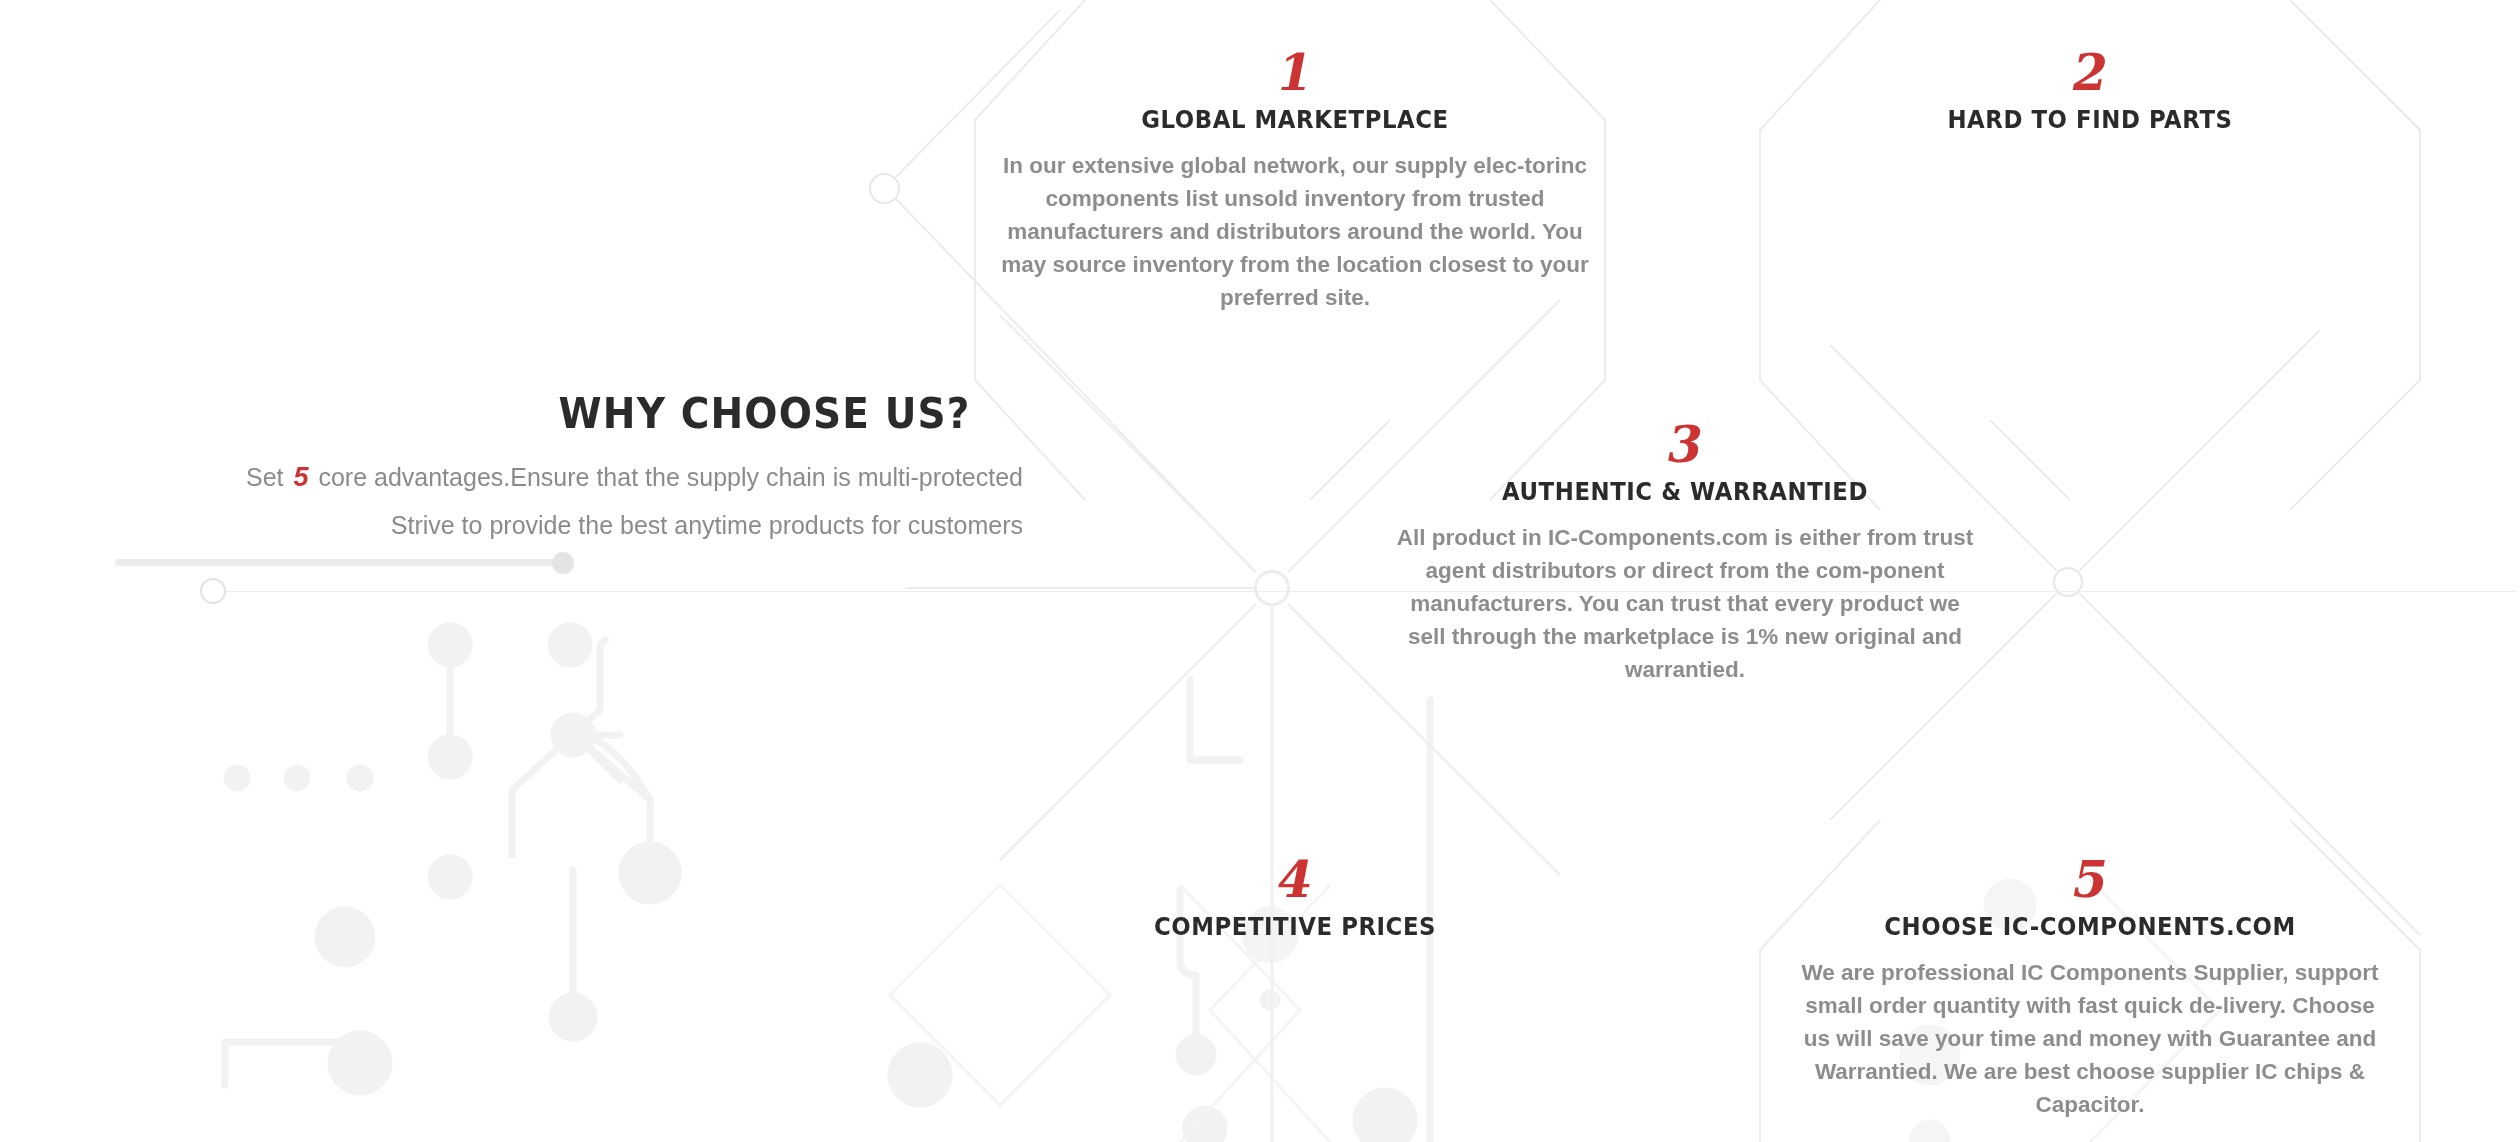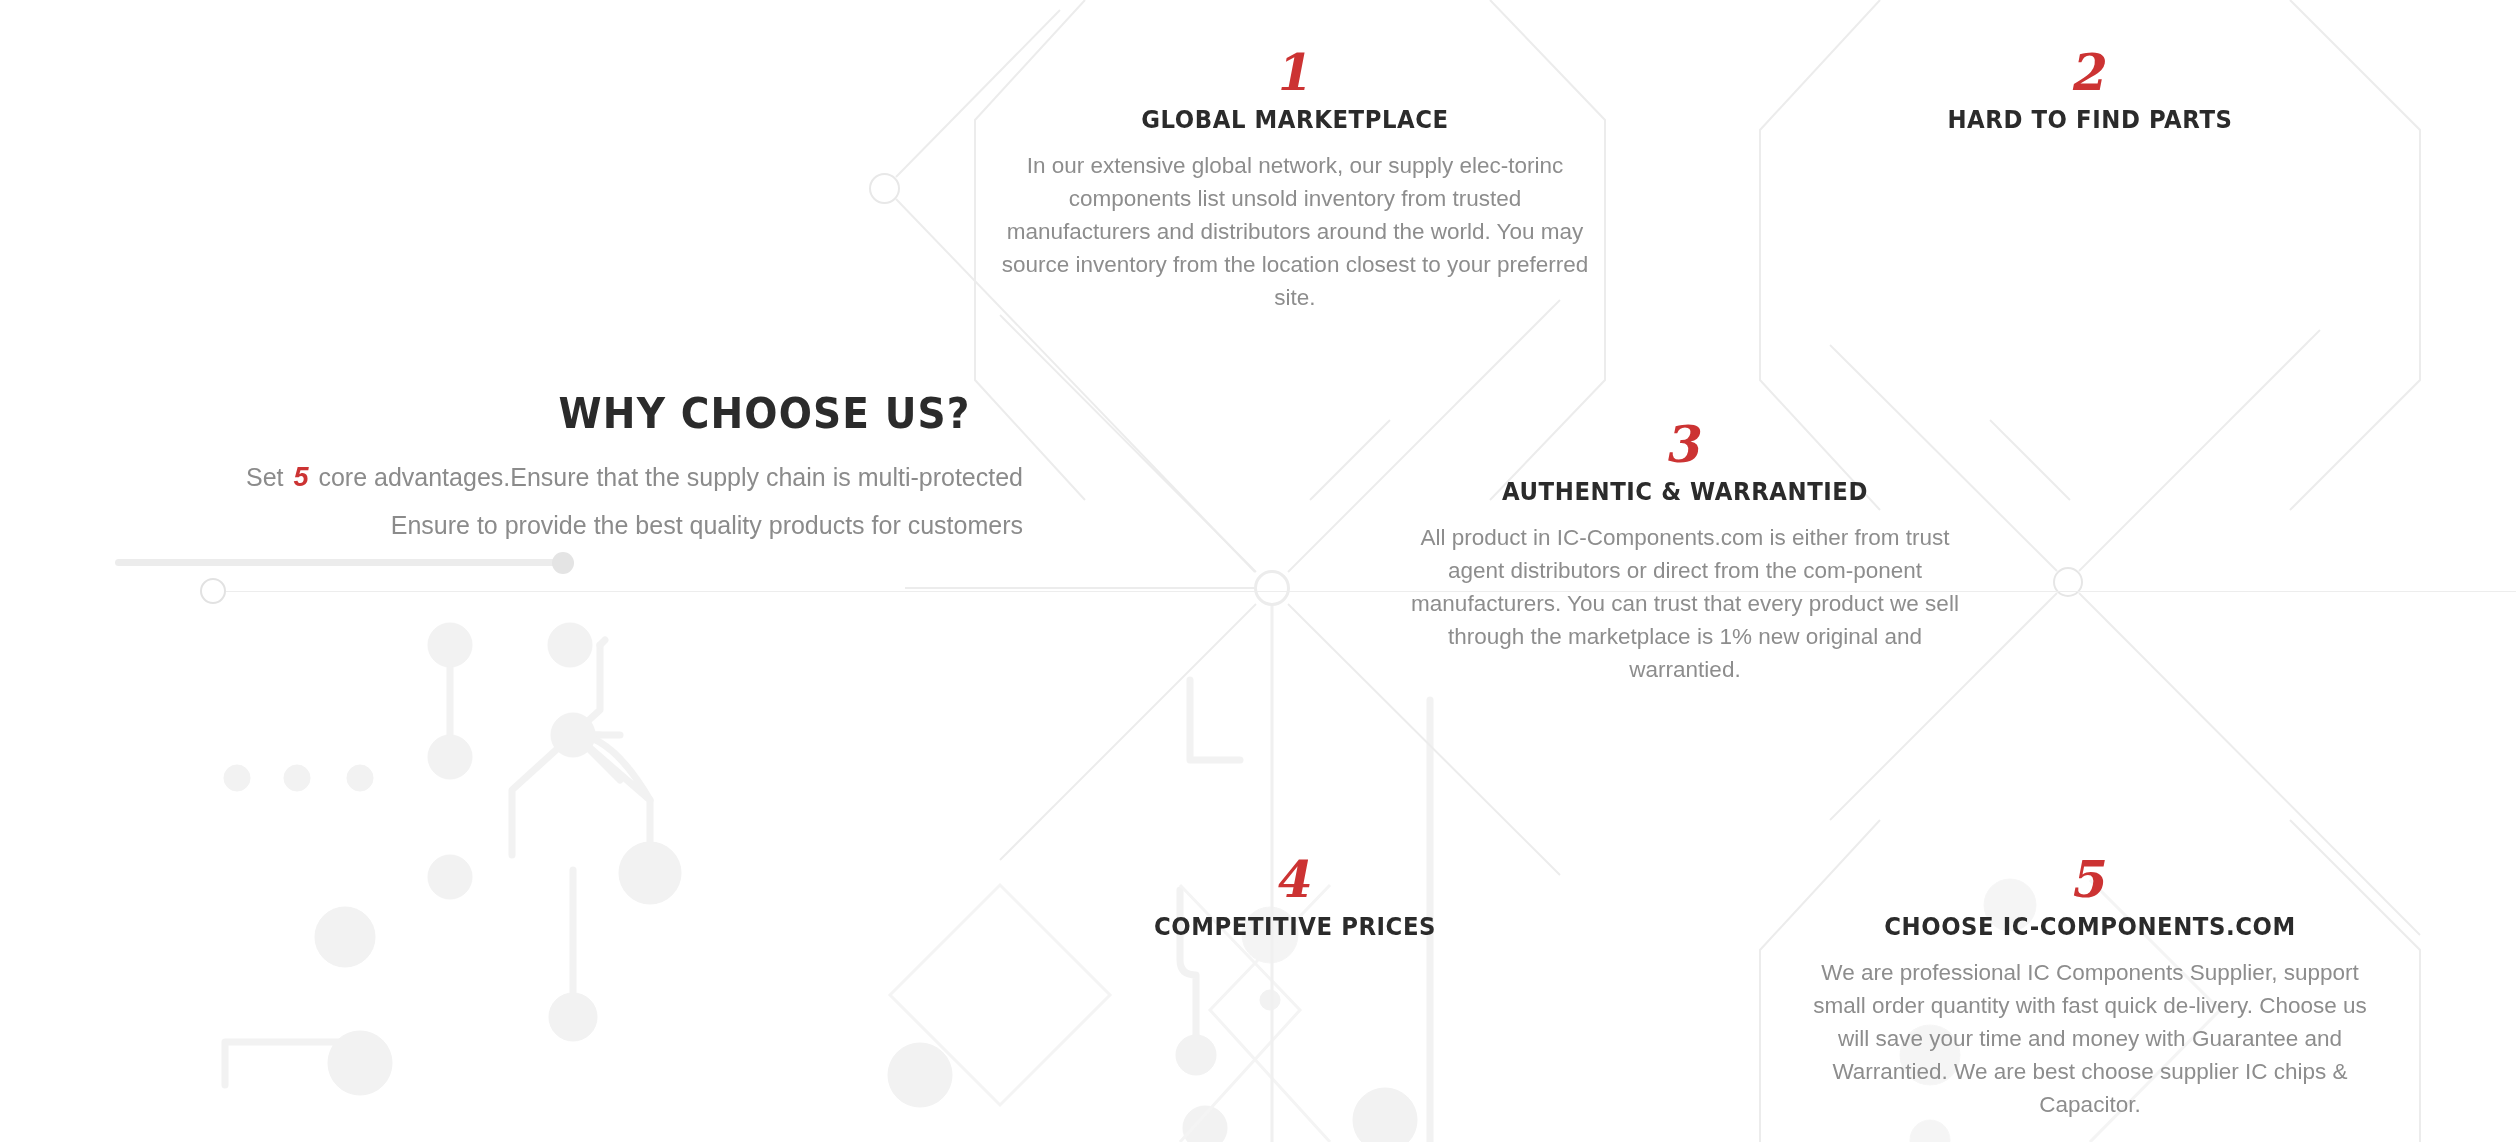--- a/index.html
+++ b/index.html
@@ -75,21 +75,21 @@
     transform:scaleX(.95);
     margin:0 0 14px 0;
     line-height:1.2;
     white-space:nowrap;
   }
   .card-body{
     font-size:22.5px;
     line-height:1.47;
     color:#8d8d8d;
     margin:0;
-    font-weight:400;
+    font-weight:700;
   }
 
   #card1{left:1000px;top:48px;width:590px;}
   #card2{left:1795px;top:48px;width:590px;}
   #card3{left:1390px;top:420px;width:590px;}
   #card4{left:1000px;top:855px;width:590px;}
   #card5{left:1795px;top:855px;width:590px;}
 
   
   .node{position:absolute;border-radius:50%;background:#ffffff;box-sizing:border-box;}
@@ -185,21 +185,21 @@
     </g>
   </svg>
 
   <div class="node" id="node-a"></div>
   <div class="node" id="node-hub"></div>
   <div class="node" id="node-b"></div>
 
   <div class="intro">
     <h1 class="intro-title">WHY CHOOSE US?</h1>
     <p class="intro-sub"><span>Set </span><span class="accent">5</span><span> core advantages.Ensure that the supply chain is multi-protected</span></p>
-    <p class="intro-sub">Ensure to provide the best quality products for customers</p>
+    <p class="intro-sub">Strive to provide the best anytime products for customers</p>
   </div>
 
   <div class="slider-wrap">
     <div class="slider-track"></div>
     <div class="slider-knob"></div>
   </div>
 
   <div class="thinline-wrap">
     <div class="thinline-circle"></div>
     <div class="thinline-rail"></div>

